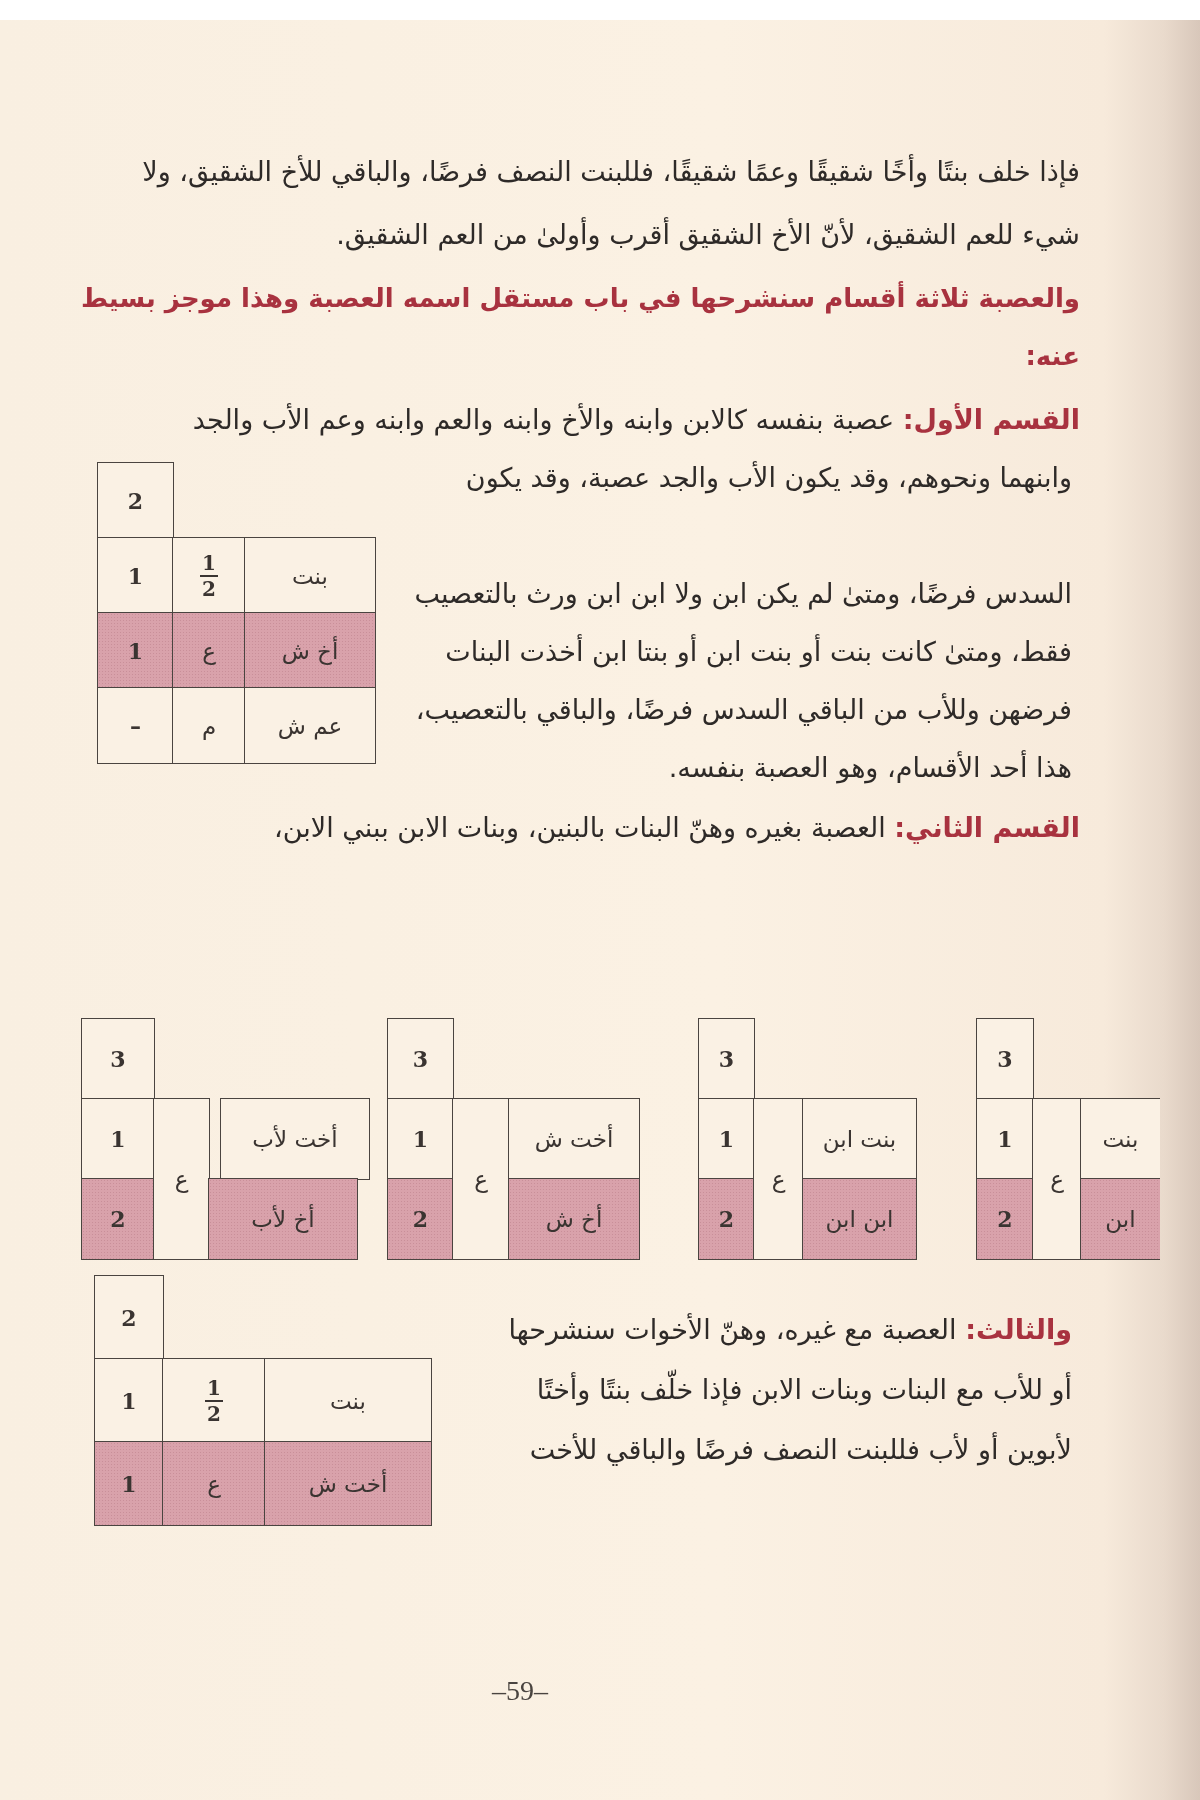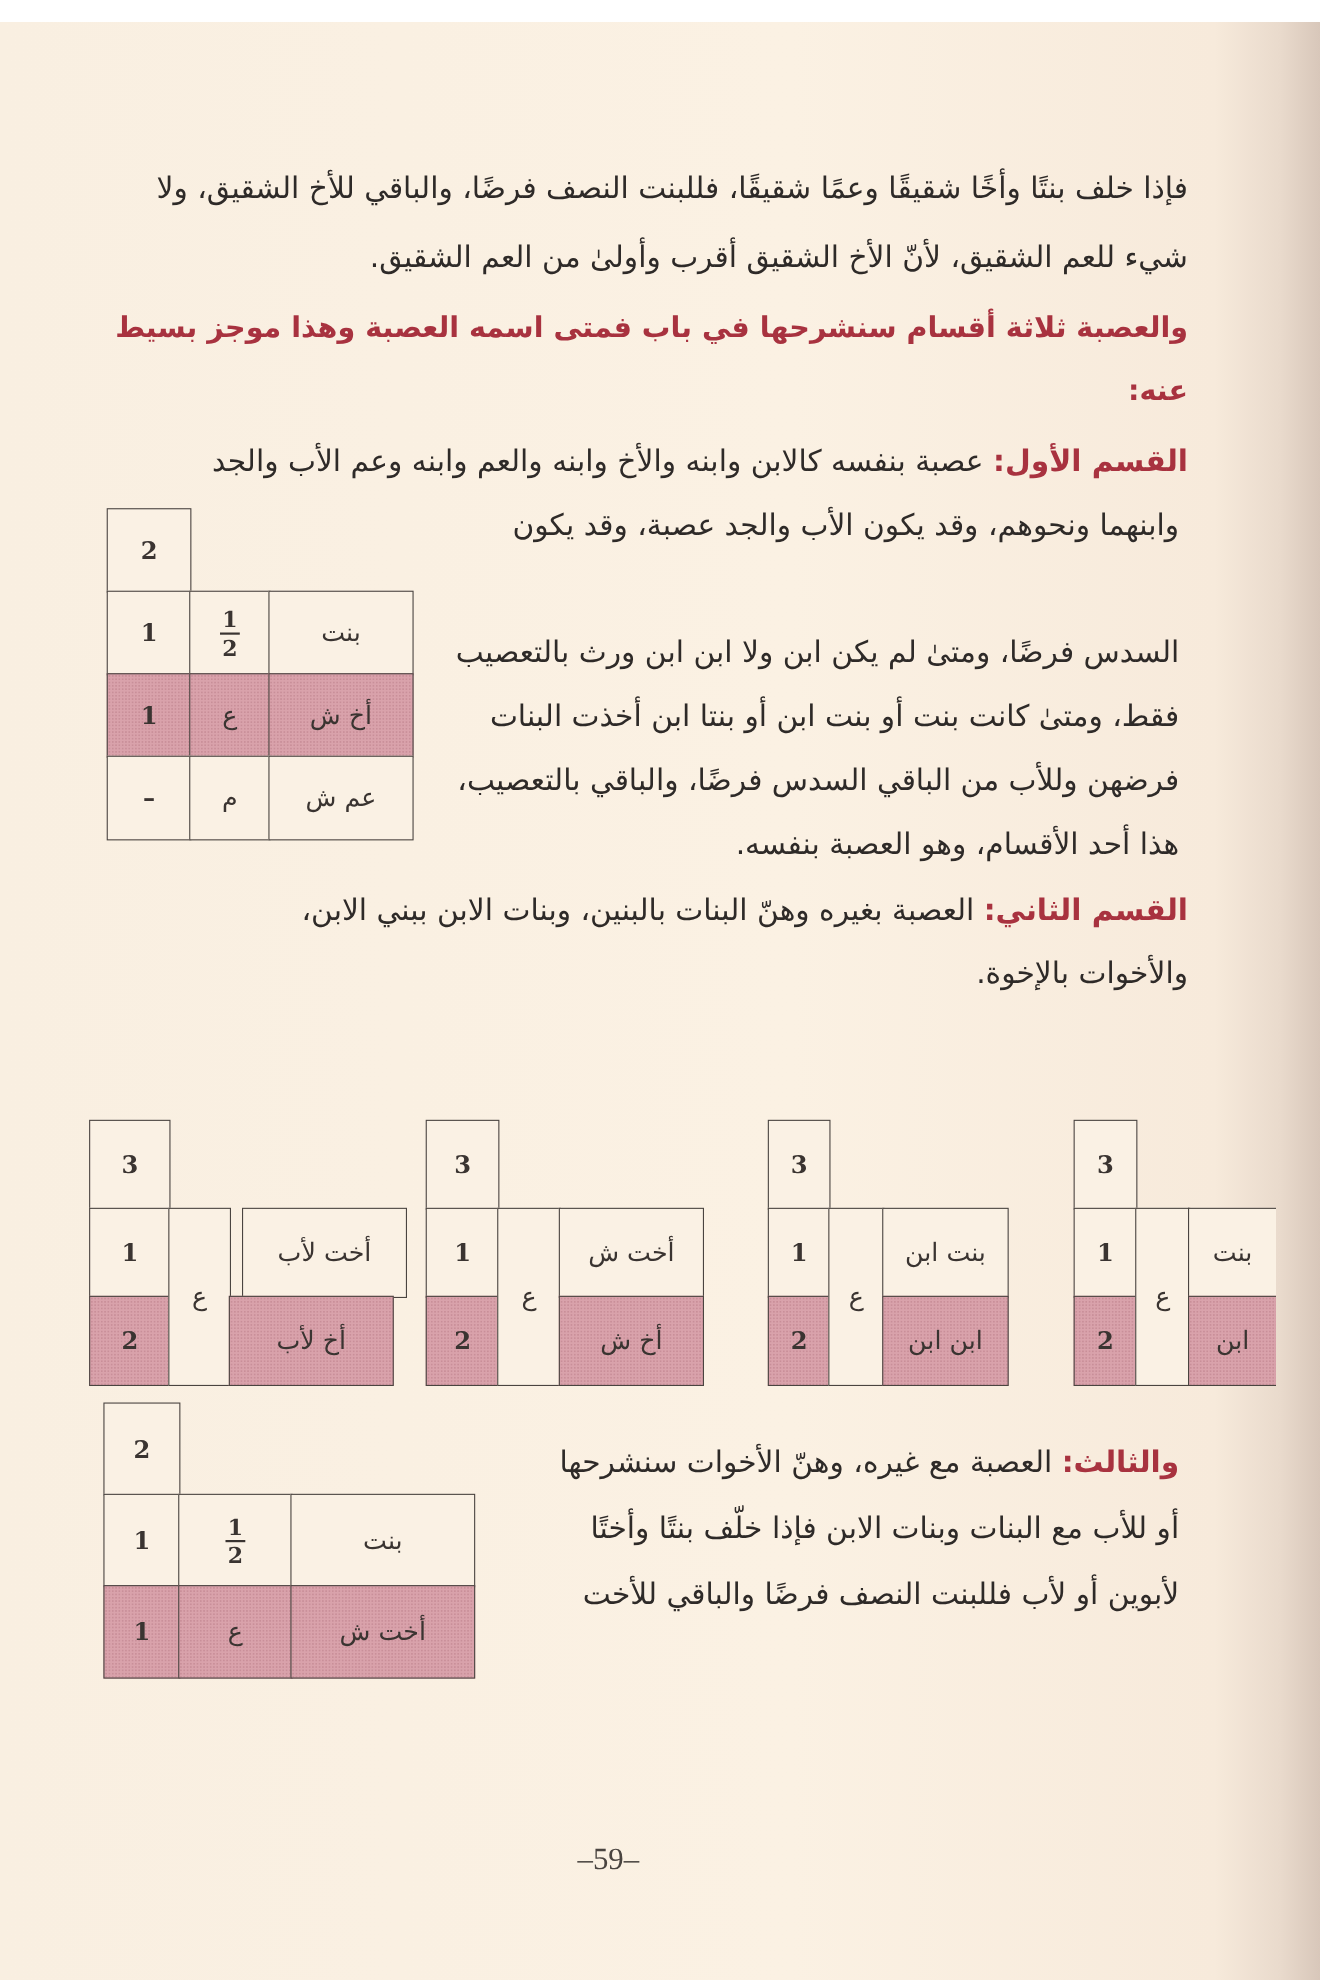--- a/index.html
+++ b/index.html
@@ -35,33 +35,33 @@
   .cell.ar { font-family: "DejaVu Sans", sans-serif; font-weight: normal; font-size: 23px; direction: rtl; }
   .cell.pink {
     background-color: #d9a2ab;
     background-image: radial-gradient(#c98f99 0.8px, transparent 0.9px);
     background-size: 3px 3px;
   }
   .frac { display:flex; flex-direction:column; align-items:center; line-height: 1; font-size: 20px; }
   .frac .bar { width: 18px; border-top: 2px solid #3a3431; margin: 2px 0; }
   .pagenum {
     position: absolute; left: 0; width: 1040px; top: 1655px; text-align: center;
-    font-family: "Liberation Serif", serif; font-size: 28px; color: #4a4440; margin-left: 33px;
+    font-family: "Liberation Serif", serif; font-size: 28px; color: #4a4440;
   }
 </style>
 </head>
 <body>
 
 <div class="topband"></div>
 <div class="page">
 
   <div class="line full" style="top:132px">فإذا خلف بنتًا وأخًا شقيقًا وعمًا شقيقًا، فللبنت النصف فرضًا، والباقي للأخ الشقيق، ولا</div>
   <div class="line full" style="top:195px">شيء للعم الشقيق، لأنّ الأخ الشقيق أقرب وأولىٰ من العم الشقيق.</div>
 
-  <div class="line full heading" style="top:258px">والعصبة ثلاثة أقسام سنشرحها في باب فمتى اسمه العصبة وهذا موجز بسيط</div>
+  <div class="line full heading" style="top:258px">والعصبة ثلاثة أقسام سنشرحها في باب مستقل اسمه العصبة وهذا موجز بسيط</div>
   <div class="line full heading" style="top:316px">عنه:</div>
 
   <div class="line full" style="top:380px">
     <span class="label">القسم الأول:</span><span> عصبة بنفسه كالابن وابنه والأخ وابنه والعم وابنه وعم الأب والجد</span>
   </div>
   <div class="line narrow" style="top:438px">وابنهما ونحوهم، وقد يكون الأب والجد عصبة، وقد يكون</div>
   <div class="line narrow" style="top:554px">السدس فرضًا، ومتىٰ لم يكن ابن ولا ابن ابن ورث بالتعصيب</div>
   <div class="line narrow" style="top:612px">فقط، ومتىٰ كانت بنت أو بنت ابن أو بنتا ابن أخذت البنات</div>
   <div class="line narrow" style="top:670px">فرضهن وللأب من الباقي السدس فرضًا، والباقي بالتعصيب،</div>
   <div class="line narrow" style="top:728px">هذا أحد الأقسام، وهو العصبة بنفسه.</div>
@@ -84,21 +84,20 @@
     <div class="cell pink ar" style="left:244px;top:592px;width:132px;height:77px">أخ ش</div>
 
     <div class="cell" style="left:97px;top:667px;width:77px;height:77px">–</div>
     <div class="cell ar" style="left:172px;top:667px;width:74px;height:77px">م</div>
     <div class="cell ar" style="left:244px;top:667px;width:132px;height:77px">عم ش</div>
   </div>
 
   <div class="line full" style="top:788px">
     <span class="label">القسم الثاني:</span><span> العصبة بغيره وهنّ البنات بالبنين، وبنات الابن ببني الابن،</span>
   </div>
-  <div class="line full" style="top:846px">والأخوات بالإخوة.</div>
 
   <div class="tbl">
     <div class="cell" style="left:976px;top:998px;width:58px;height:82px">3</div>
     <div class="cell" style="left:976px;top:1078px;width:58px;height:82px">1</div>
     <div class="cell pink" style="left:976px;top:1158px;width:58px;height:82px">2</div>
     <div class="cell ar" style="left:1032px;top:1078px;width:50px;height:162px">ع</div>
     <div class="cell ar" style="left:1080px;top:1078px;width:80px;height:82px;border-right:none">بنت</div>
     <div class="cell pink ar" style="left:1080px;top:1158px;width:80px;height:82px;border-right:none">ابن</div>
   </div>
 

